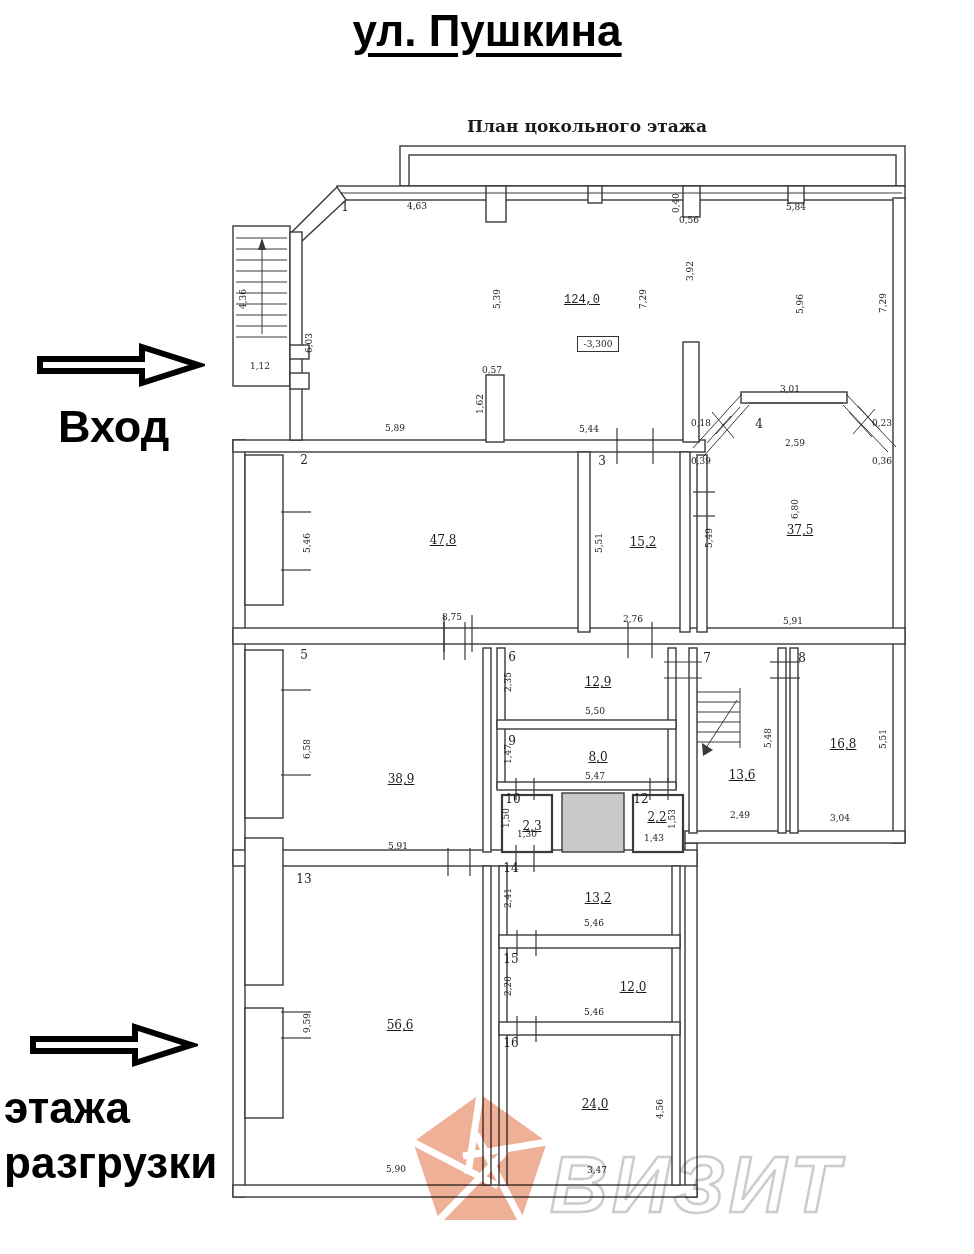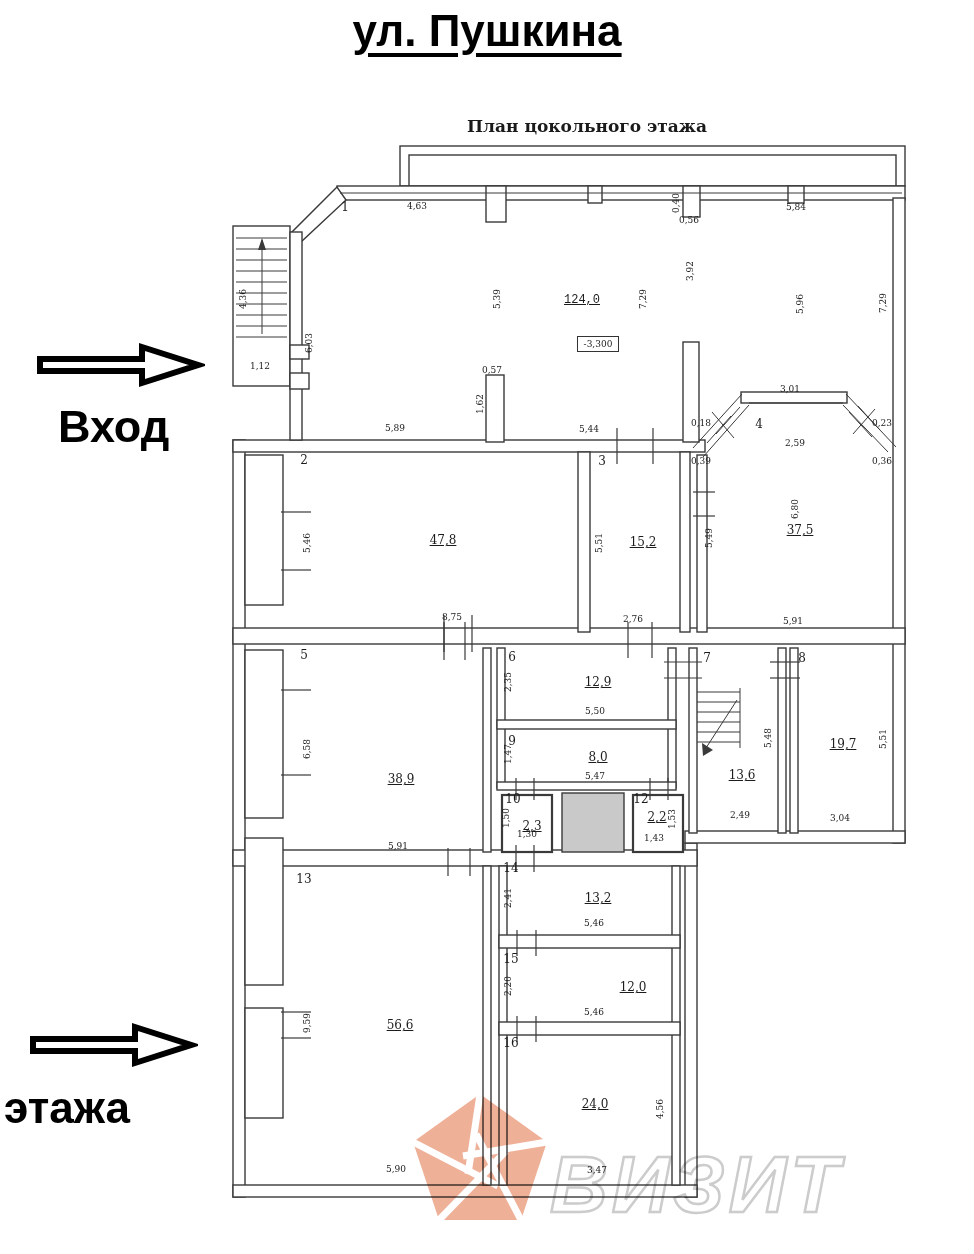--- a/index.html
+++ b/index.html
@@ -184,21 +184,21 @@
       <span class="plan-label room-area" style="left: 643px; top: 542px;">15,2</span>
       <span class="plan-label room-num" style="left: 759px; top: 424px;">4</span>
       <span class="plan-label room-area" style="left: 800px; top: 530px;">37,5</span>
       <span class="plan-label room-num" style="left: 304px; top: 655px;">5</span>
       <span class="plan-label room-area" style="left: 401px; top: 752px; margin-top: 27px;">38,9</span>
       <span class="plan-label room-num" style="left: 512px; top: 657px;">6</span>
       <span class="plan-label room-area" style="left: 598px; top: 682px;">12,9</span>
       <span class="plan-label room-num" style="left: 707px; top: 658px;">7</span>
       <span class="plan-label room-area" style="left: 742px; top: 743px; margin-top: 32px;">13,6</span>
       <span class="plan-label room-num" style="left: 802px; top: 658px;">8</span>
-      <span class="plan-label room-area" style="left: 843px; top: 744px;">19,7</span>
+      <span class="plan-label room-area" style="left: 843px; top: 744px;">16,8</span>
       <span class="plan-label room-num" style="left: 512px; top: 741px;">9</span>
       <span class="plan-label room-area" style="left: 598px; top: 757px;">8,0</span>
       <span class="plan-label room-num" style="left: 513px; top: 799px;">10</span>
       <span class="plan-label room-area" style="left: 532px; top: 817px; margin-top: 9px;">2,3</span>
       <span class="plan-label room-num" style="left: 641px; top: 799px;">12</span>
       <span class="plan-label room-area" style="left: 657px; top: 817px;">2,2</span>
       <span class="plan-label room-num" style="left: 304px; top: 879px;">13</span>
       <span class="plan-label room-area" style="left: 400px; top: 1025px;">56,6</span>
       <span class="plan-label room-num" style="left: 511px; top: 868px;">14</span>
       <span class="plan-label room-area" style="left: 598px; top: 898px;">13,2</span>
@@ -264,20 +264,21 @@
   <svg class="big-arrow" style="left:35px;top:342px" width="170" height="46" viewBox="0 0 170 46">
     <polygon points="5,17 107,17 107,5 163,23 107,41 107,29 5,29" fill="#fff" stroke="#000" stroke-width="6"></polygon>
   </svg>
   <div class="lbl-entrance">Вход</div>
 
   <svg class="big-arrow" style="left:28px;top:1022px" width="170" height="46" viewBox="0 0 170 46">
     <polygon points="5,17 107,17 107,5 163,23 107,41 107,29 5,29" fill="#fff" stroke="#000" stroke-width="6"></polygon>
   </svg>
   <div class="lbl-unload">
     <div>этажа</div>
+    <div>разгрузки</div>
   </div>
 
   <div class="watermark">
     <svg style="position:absolute;left:408px;top:1086px" width="150" height="150" viewBox="0 0 150 150">
       <g opacity="0.88">
         <polygon points="72,8 139,56 113,134 31,134 5,56" fill="#eda58a"></polygon>
         <g stroke="#fff" stroke-width="7" fill="none">
           <line x1="72" y1="8" x2="60" y2="88"></line>
           <line x1="139" y1="56" x2="55" y2="70"></line>
           <line x1="113" y1="134" x2="68" y2="48"></line>

